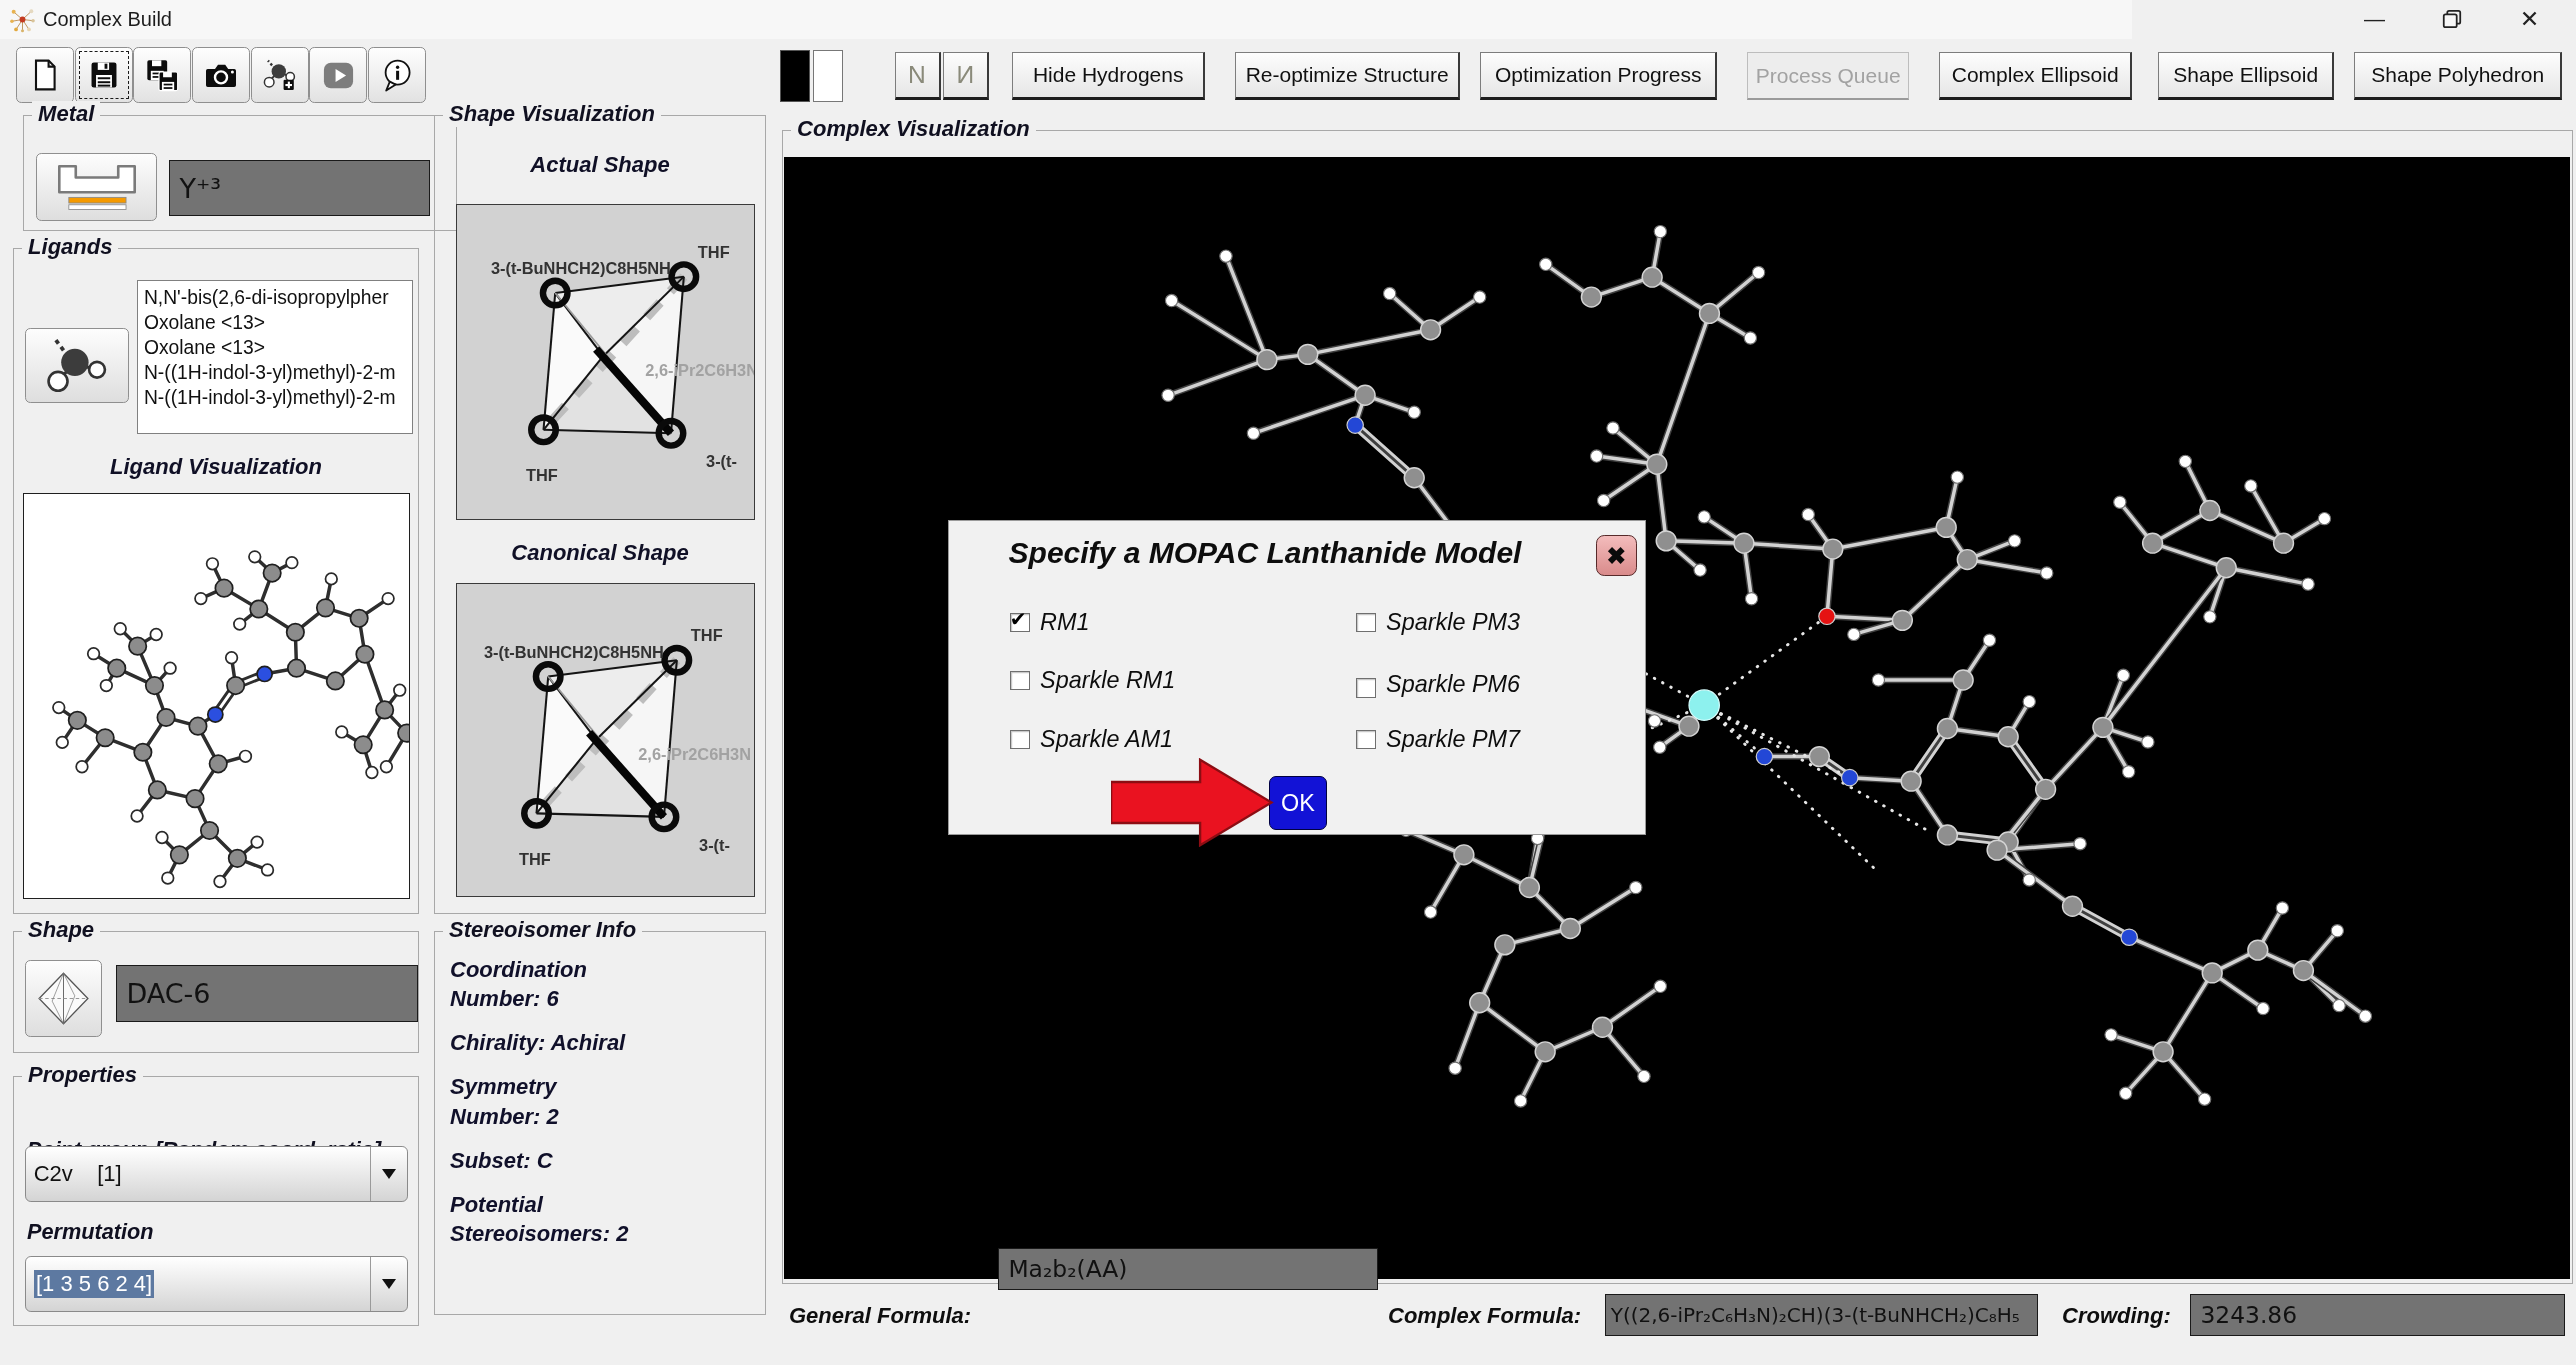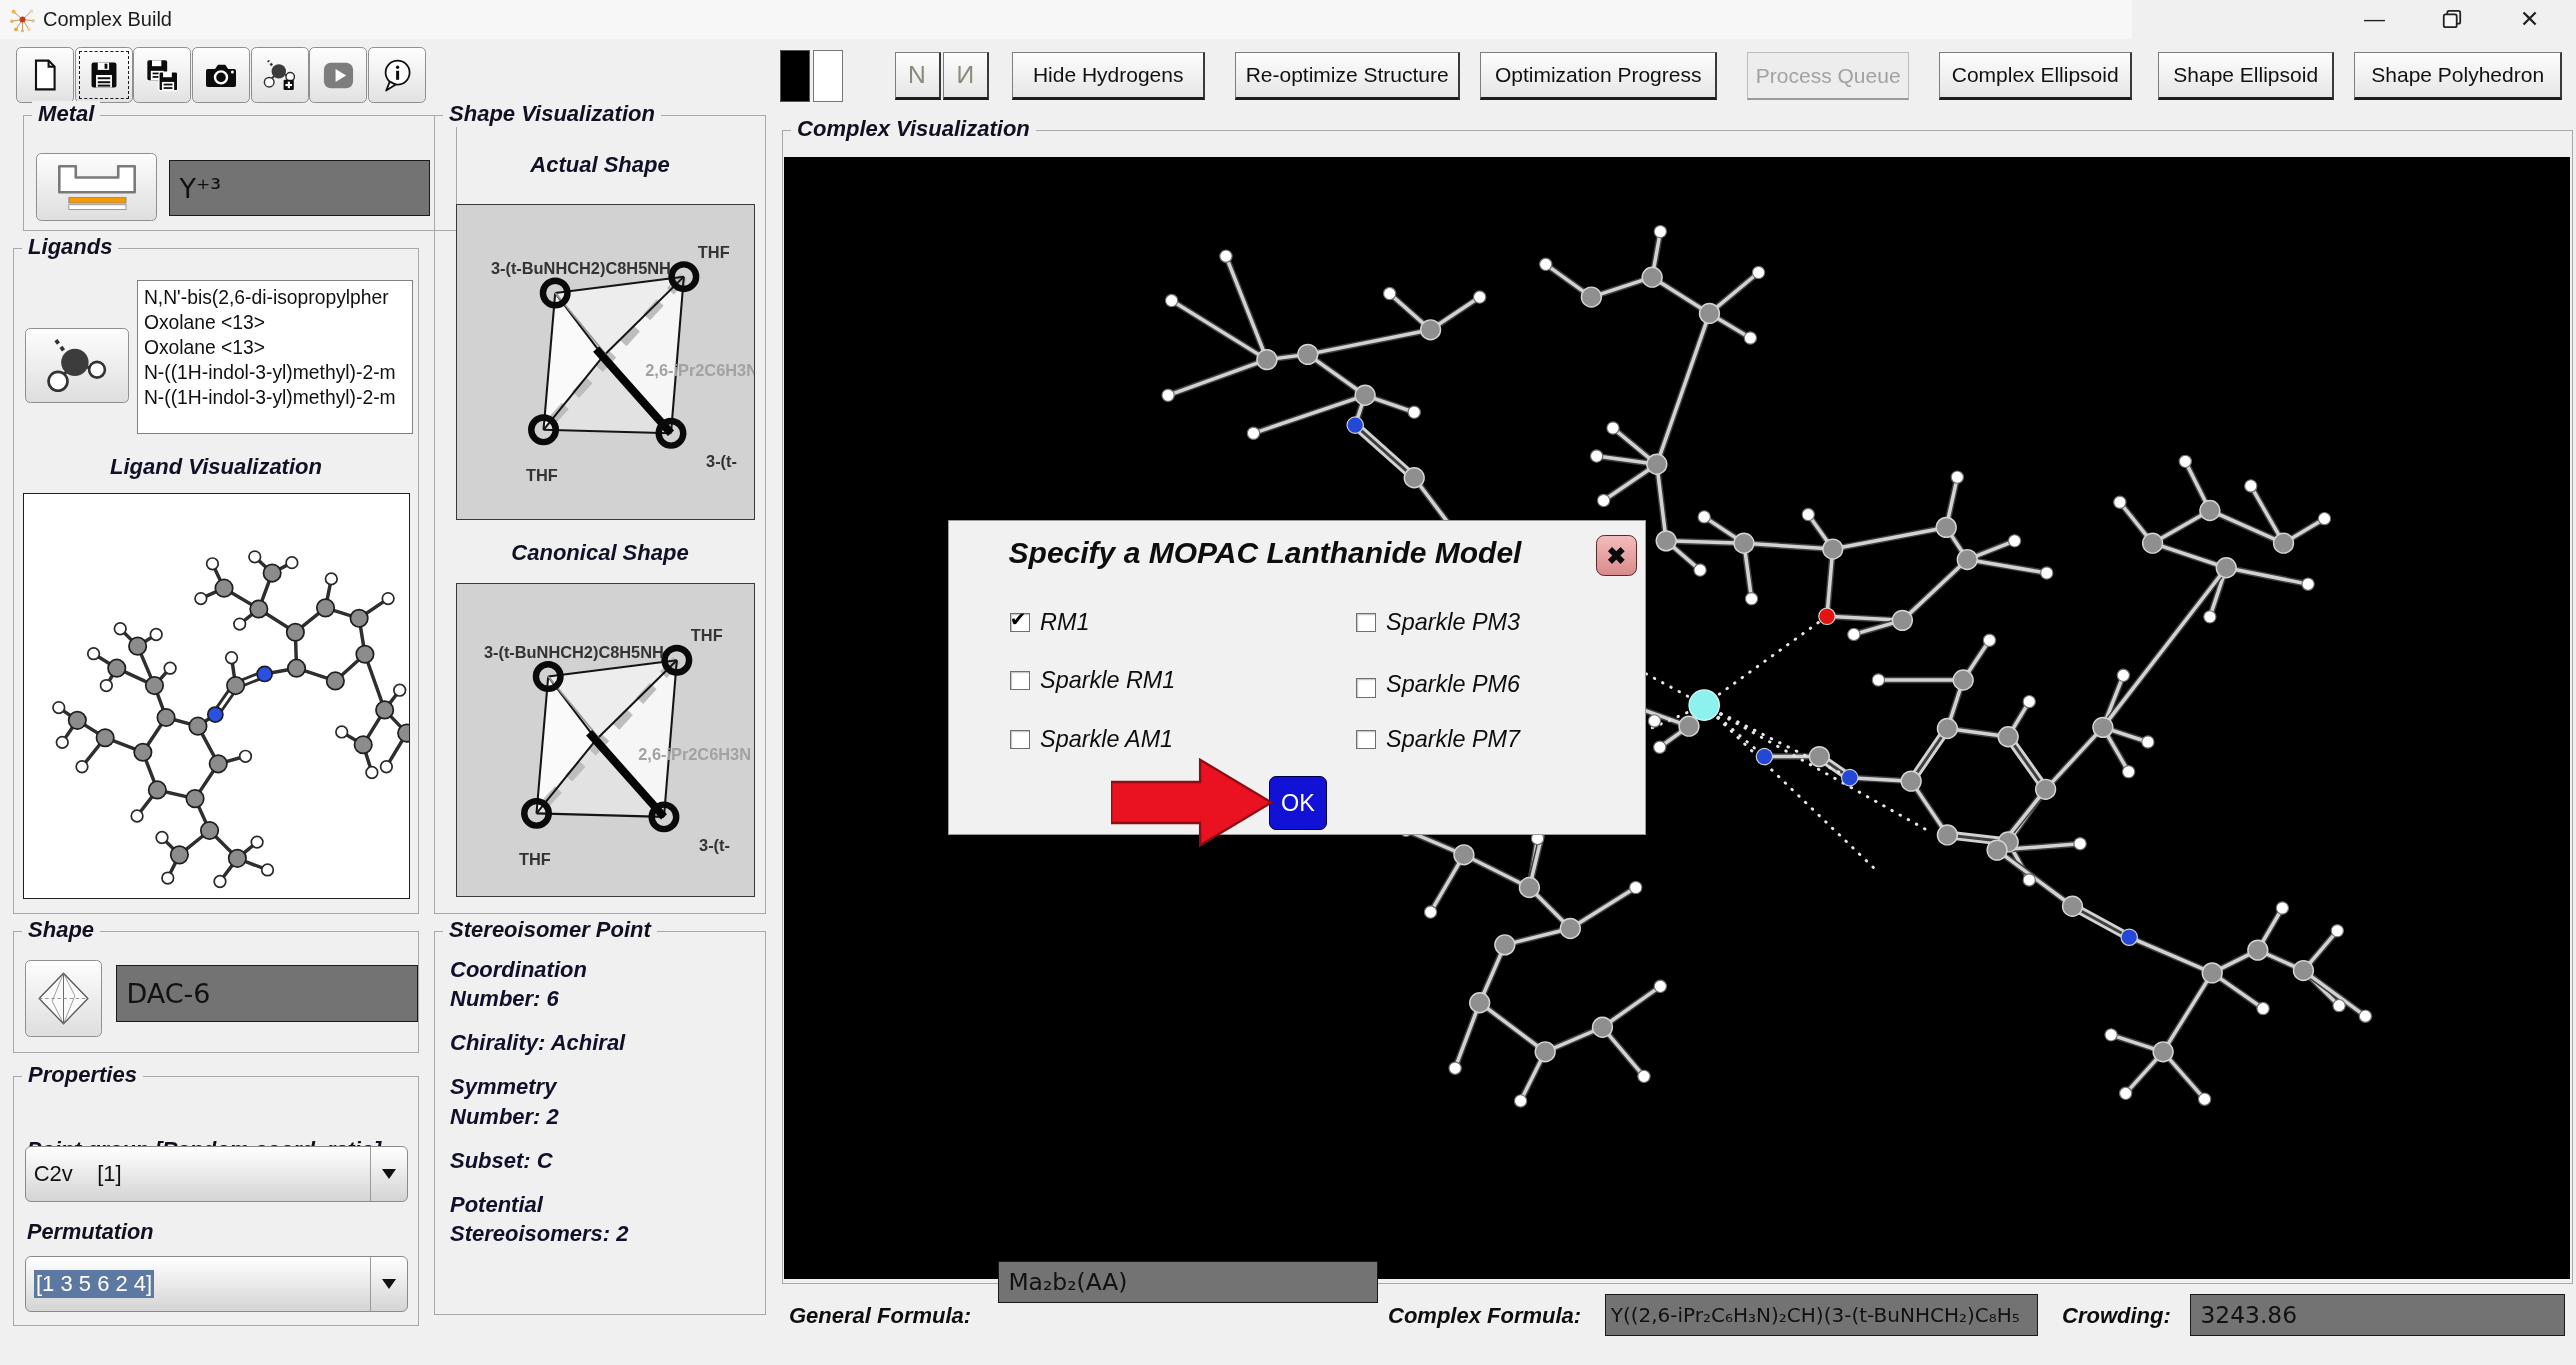--- a/index.html
+++ b/index.html
@@ -420,21 +420,21 @@
           <text x="46" y="126" fill="#333333" font-size="28" font-weight="600" font-family="Liberation Sans, sans-serif">3-(t-BuNHCH2)C8H5NH</text>
           <text x="400" y="98" fill="#333333" font-size="28" font-weight="600" font-family="Liberation Sans, sans-serif">THF</text>
           <text x="310" y="300" fill="#a2a2a2" font-size="28" font-weight="600" font-family="Liberation Sans, sans-serif">2,6-iPr2C6H3N</text>
           <text x="106" y="480" fill="#333333" font-size="28" font-weight="600" font-family="Liberation Sans, sans-serif">THF</text>
           <text x="414" y="456" fill="#333333" font-size="28" font-weight="600" font-family="Liberation Sans, sans-serif">3-(t-</text>
         </svg>
     </div>
   </div>
 
   <div class="groupbox" style="left:434px;top:931px;width:330px;height:382px;">
-    <div class="glabel">Stereoisomer Point</div>
+    <div class="glabel">Stereoisomer Info</div>
     <div id="stereo-lines">
         <div class="sline">Coordination
 Number: 6</div>
         <div class="sline">Chirality: Achiral</div>
         <div class="sline">Symmetry
 Number: 2</div>
         <div class="sline">Subset: C</div>
         <div class="sline">Potential
 Stereoisomers: 2</div>
       </div>
@@ -815,19 +815,19 @@
         <div class="cbbox"></div>
         <div class="cblabel">Sparkle PM7</div>
       </div>
     </div>
 
   <svg id="arrow" viewBox="0 0 278 152">
     <polygon points="0,41 152,41 152,3 274,76 152,149 152,111 0,111" fill="#ea1220" stroke="#8c0d13" stroke-width="4"></polygon>
   </svg>
 
   <div class="flabel" style="left:789px;">General Formula:</div>
-  <div class="field" style="left:998px;top:1248px;width:359px;height:40px;margin-top:13px;">Ma₂b₂(AA)</div>
+  <div class="field" style="left:998px;top:1248px;width:359px;height:40px;">Ma₂b₂(AA)</div>
   <div class="flabel" style="left:1388px;">Complex Formula:</div>
   <div class="field" style="left:1605px;top:1294px;width:422px;height:40px;font-size:20px;padding:0 4.7px;">Y((2,6-iPr₂C₆H₃N)₂CH)(3-(t-BuNHCH₂)C₈H₅</div>
   <div class="flabel" style="left:2062px;">Crowding:</div>
   <div class="field" style="left:2190px;top:1294px;width:354px;height:40px;">3243.86</div>
 </div>
 
 
 </body></html>

